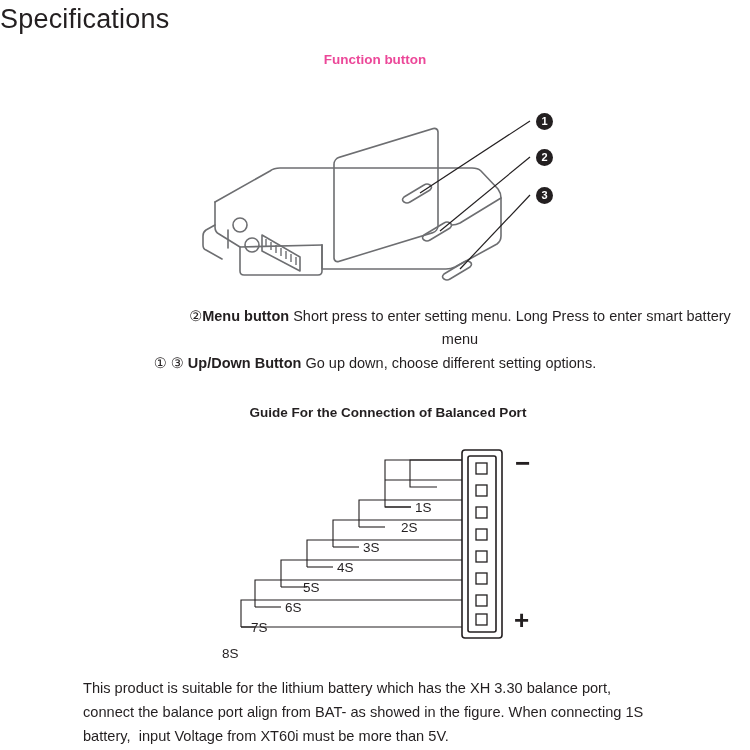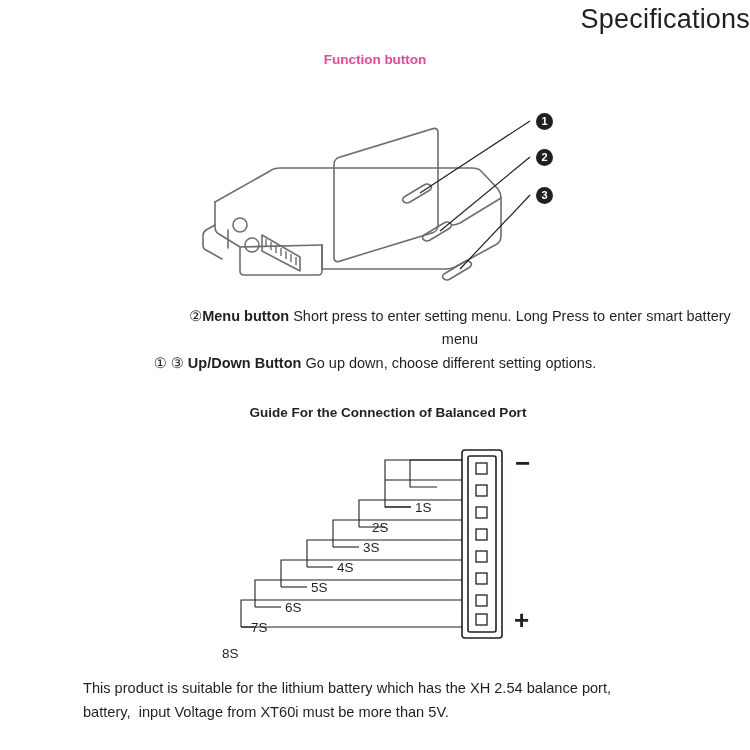--- a/index.html
+++ b/index.html
@@ -18,21 +18,21 @@
   .page {
     position: relative;
     width: 750px;
     height: 750px;
   }
   .title {
     position: absolute;
     top: 4px;
     left: 0;
     width: 750px;
-    text-align: right;
+    text-align: left;
     font-size: 27px;
     font-weight: 400;
     letter-spacing: 0.2px;
     color: #231f20;
   }
   .func-label {
     position: absolute;
     top: 52px;
     left: 0;
     width: 750px;
@@ -229,30 +229,31 @@
         <rect x="476" y="75" width="11" height="11"></rect>
         <rect x="476" y="97" width="11" height="11"></rect>
         <rect x="476" y="119" width="11" height="11"></rect>
         <rect x="476" y="141" width="11" height="11"></rect>
         <rect x="476" y="163" width="11" height="11"></rect>
         <rect x="476" y="182" width="11" height="11"></rect>
       </g>
     </svg>
 
     <div class="s-label" style="left:415px; top:36px;">1S</div>
-    <div class="s-label" style="left:372px; top:56px;">2S</div>
+    <div class="s-label" style="left:401px; top:56px;">2S</div>
     <div class="s-label" style="left:363px; top:76px;">3S</div>
     <div class="s-label" style="left:337px; top:96px;">4S</div>
-    <div class="s-label" style="left:311px; top:116px;">5S</div>
+    <div class="s-label" style="left:303px; top:116px;">5S</div>
     <div class="s-label" style="left:285px; top:136px;">6S</div>
     <div class="s-label" style="left:251px; top:156px;">7S</div>
     <div class="s-label" style="left:222px; top:182px;">8S</div>
 
     <div class="sign" style="left:515px; top:18px;">−</div>
     <div class="sign" style="left:514px; top:175px;">+</div>
   </div>
 
   <div class="footer">
-    <div>This product is suitable for the lithium battery which has the XH 2.54 balance port,</div>
+    <div>This product is suitable for the lithium battery which has the XH 3.30 balance port,</div>
+    <div>connect the balance port align from BAT- as showed in the figure. When connecting 1S</div>
     <div>battery,  input Voltage from XT60i must be more than 5V.</div>
   </div>
 
 </div>
 
 </body></html>

